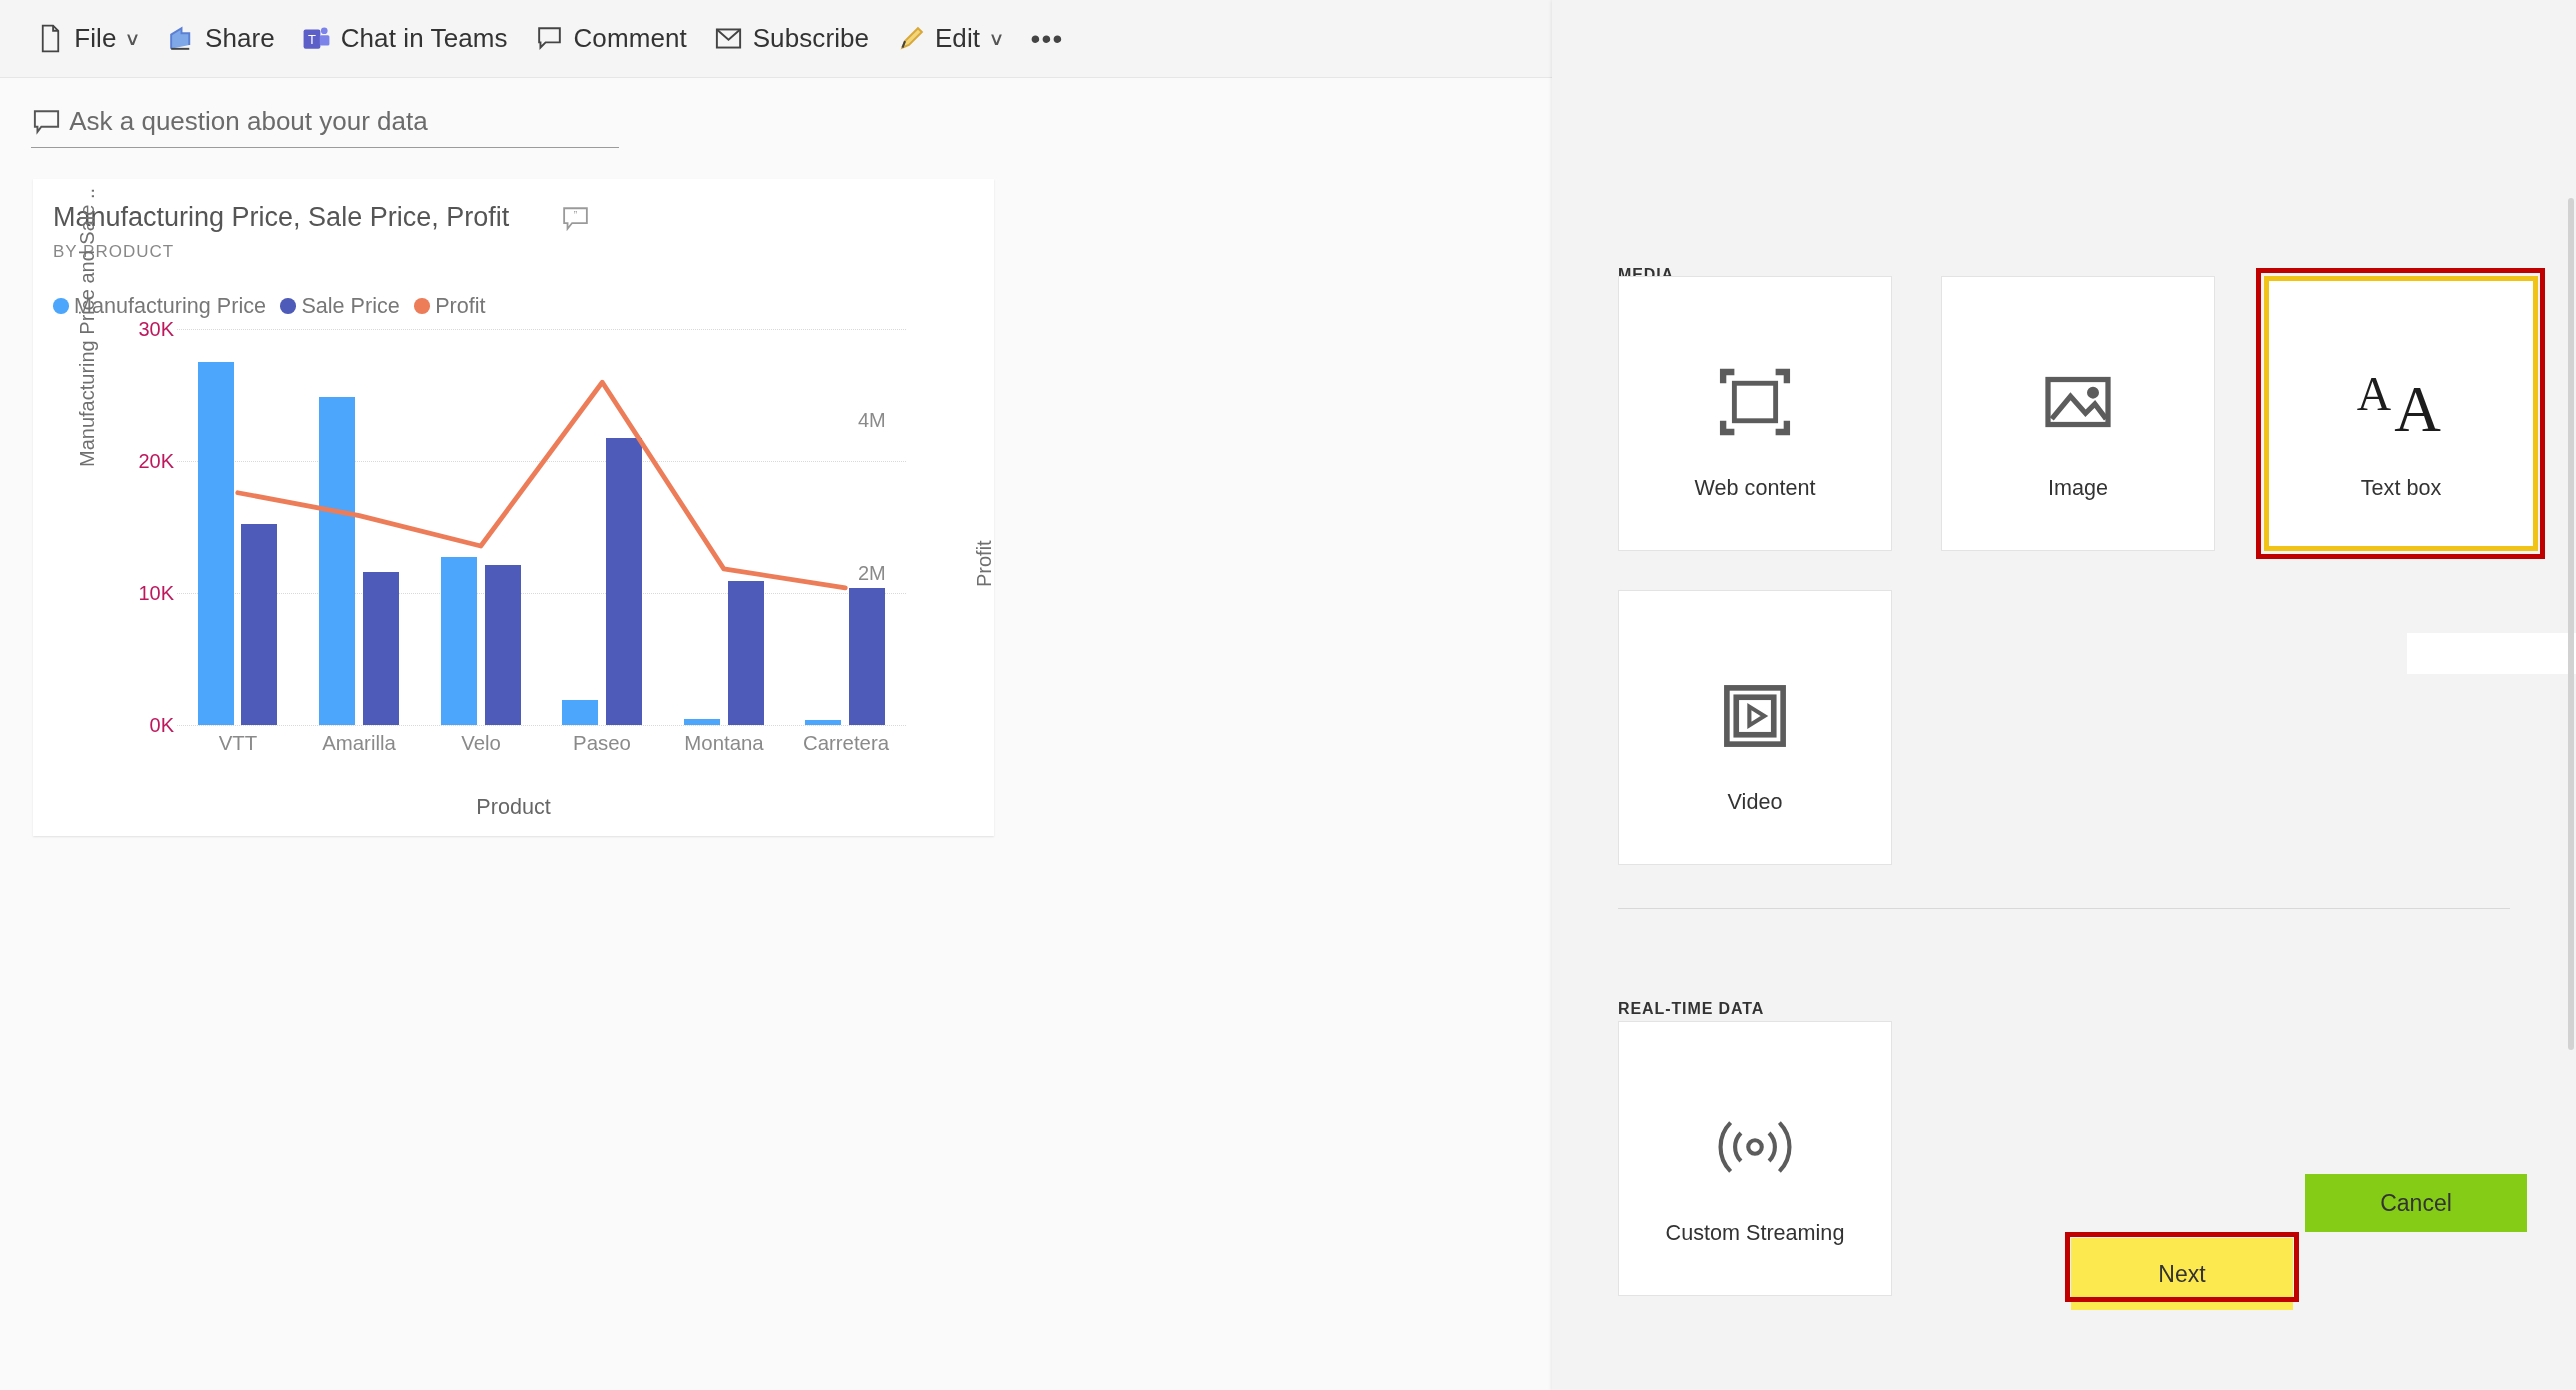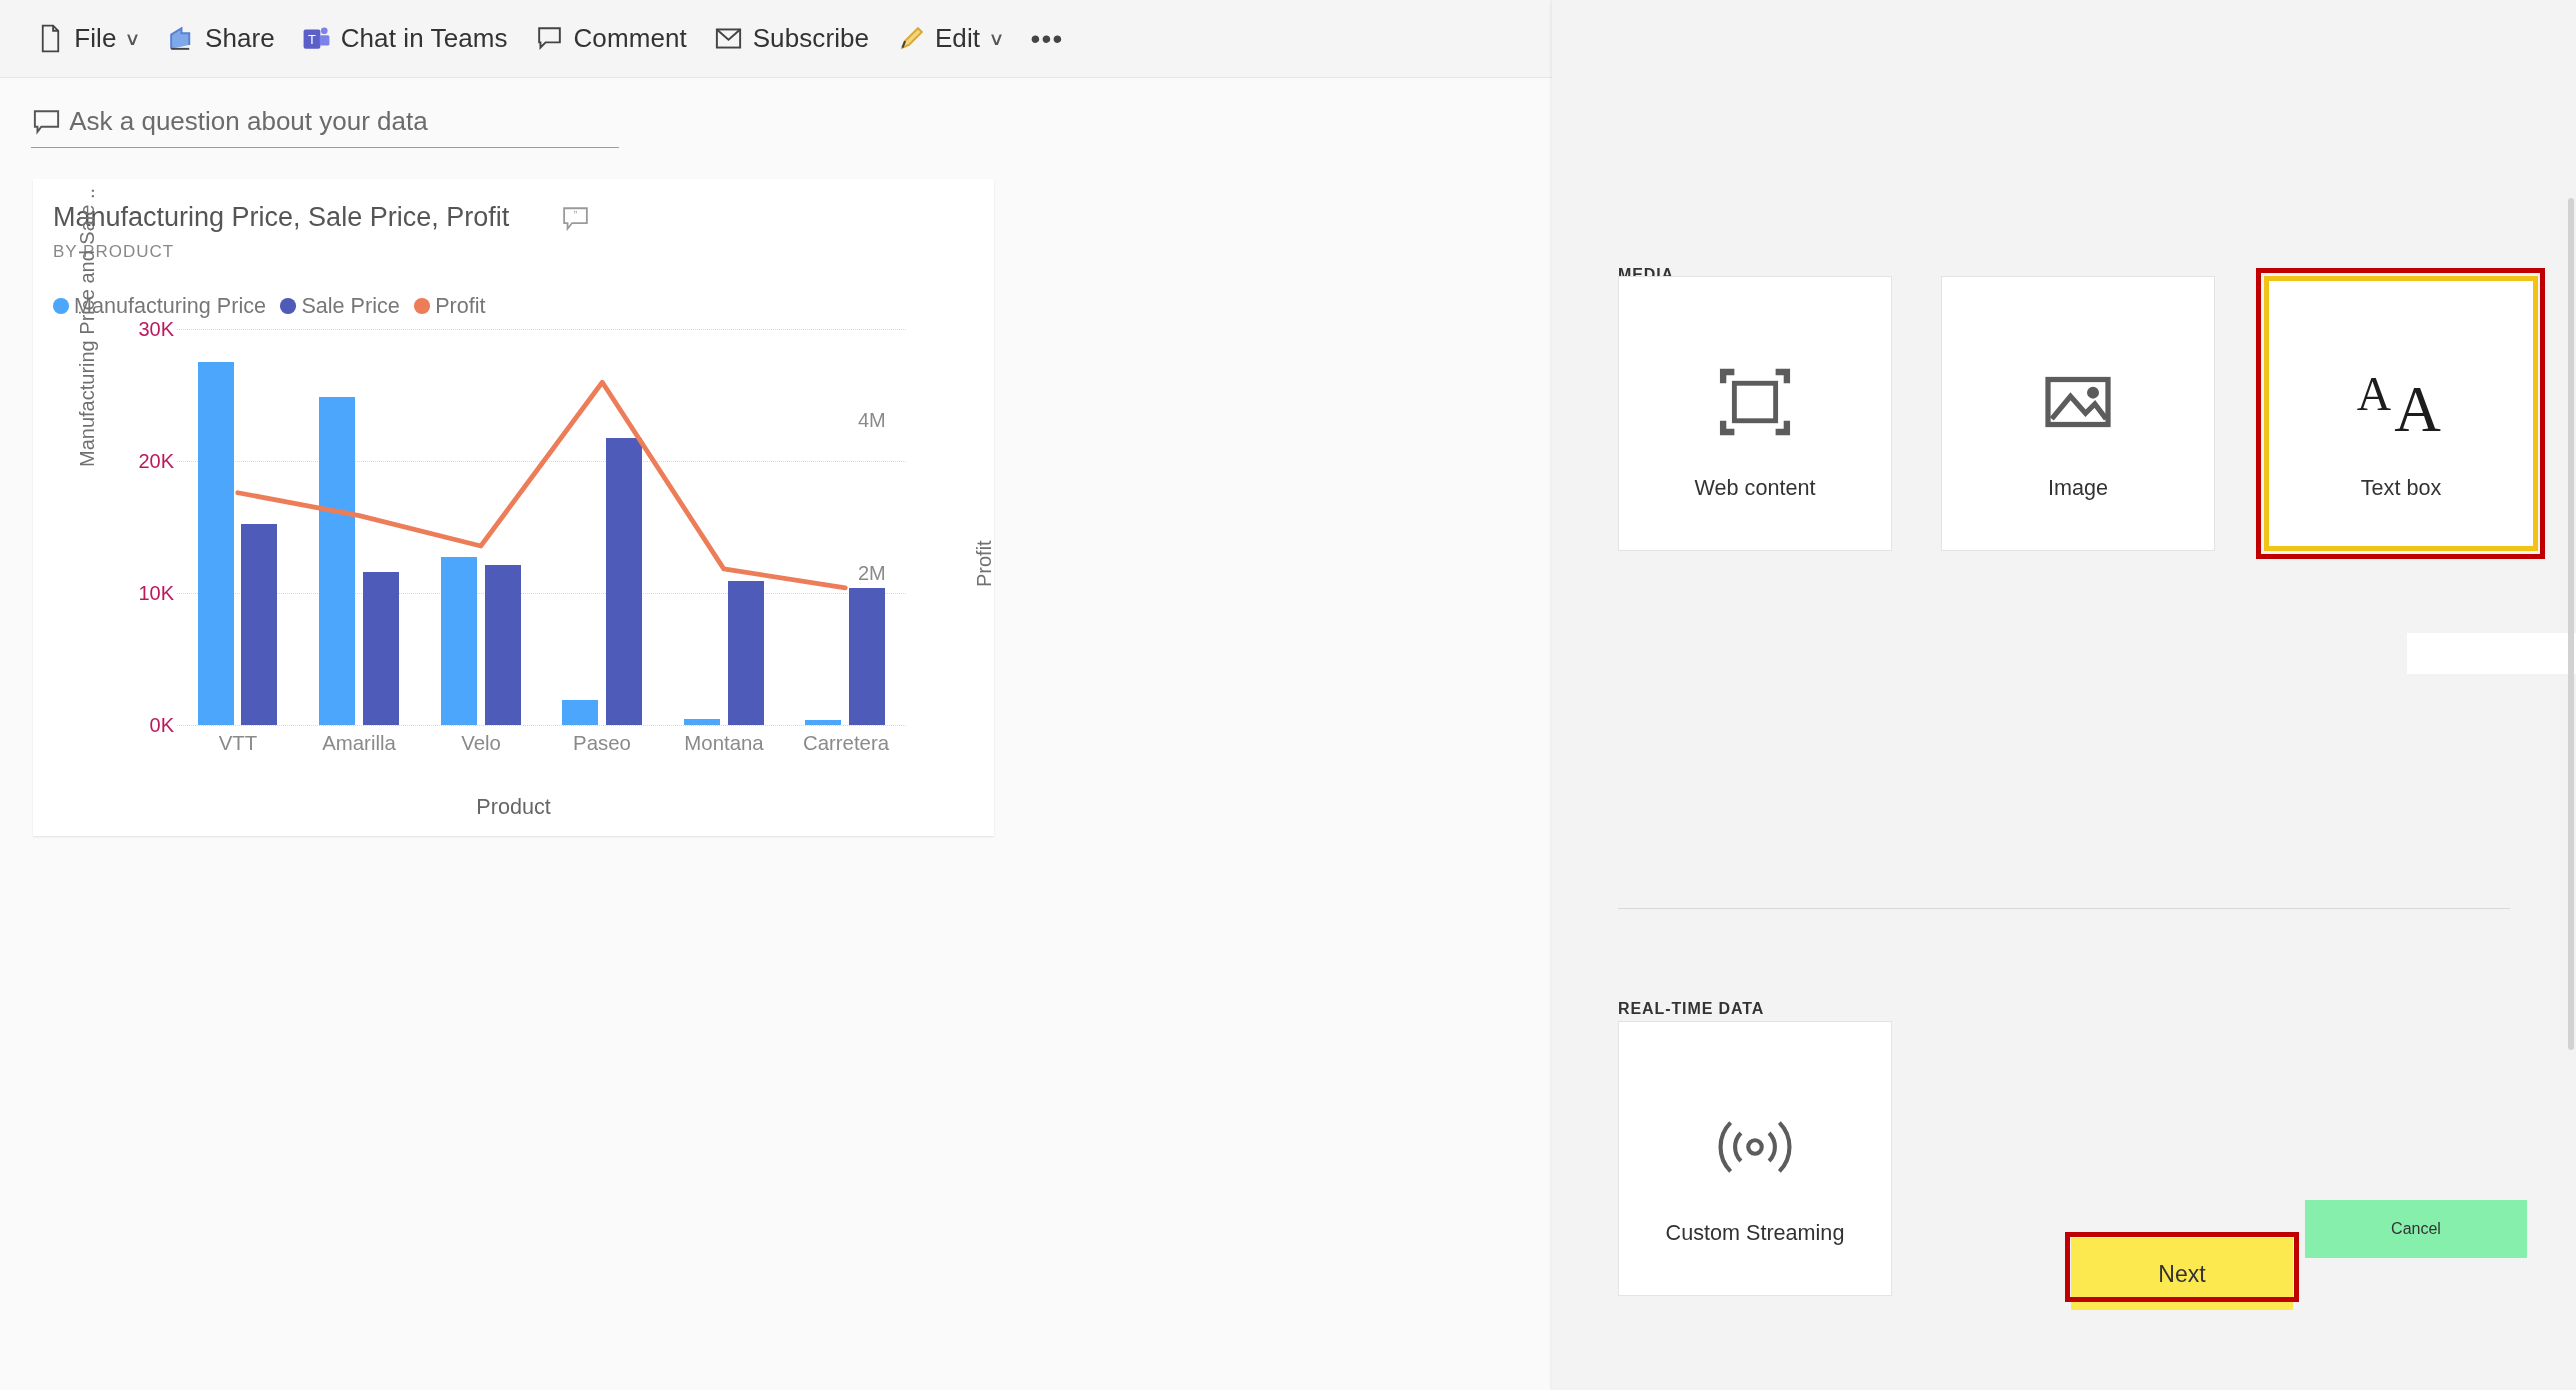--- a/index.html
+++ b/index.html
@@ -193,24 +193,24 @@
     position:absolute;left:2071px;top:1238px;width:222px;height:72px;
     background:#fce84f;color:#333333;
     display:flex;align-items:center;justify-content:center;
     font-size:23px;cursor:pointer;
   }
   #btn-next-ring{
     position:absolute;left:2065px;top:1232px;width:234px;height:70px;
     border:5.4px solid #c00000;box-sizing:border-box;pointer-events:none;
   }
   #btn-cancel{
-    position:absolute;left:2305px;top:1200px;width:222px;height:58px;
-    background:#86efac;color:#333333;
+    position:absolute;left:2305px;top:1174px;width:222px;height:58px;
+    background:#84cc16;color:#333333;
     display:flex;align-items:center;justify-content:center;
-    font-size:16px;cursor:pointer;
+    font-size:23px;cursor:pointer;
   }
 
   
   #panel-scrollbar{
     position:absolute;left:2568px;top:198px;width:6px;height:852px;
     background:#d2d2d2;border-radius:3px;cursor:pointer;
   }
 </style>
 </head>
 <body>
@@ -402,20 +402,30 @@
       <svg width="102" height="84" viewBox="0 0 60 46" fill="#1d1d1d">
         <text x="4" y="28" font-size="28" font-family="Liberation Serif, serif">A</text>
         <text x="26" y="40" font-size="38" font-family="Liberation Serif, serif">A</text>
       </svg>
     </div>
     <div class="tile-label">Text box</div>
   </div>
   <div class="sel-outer" style="left:704px;top:268px;width:289px;height:291px;"></div>
   <div class="sel-inner" style="left:712px;top:276px;width:274px;height:275px;"></div>
 
+  <div class="tile" id="tile-video">
+    <div class="tile-icon">
+      <svg width="90" height="90" viewBox="0 0 48 48" fill="none" stroke="#5c5c5c" stroke-width="3">
+        <rect x="9" y="9" width="30" height="30"></rect>
+        <rect x="14" y="14" width="20" height="20"></rect>
+        <path d="M21 19l8 5-8 5z" stroke-width="2.2"></path>
+      </svg>
+    </div>
+    <div class="tile-label">Video</div>
+  </div>
 
   <div id="blank-box"></div>
 
   <div id="divider"></div>
 
   <div class="sec-head" id="sec-rt">REAL-TIME DATA</div>
 
   <div class="tile" id="tile-stream">
     <div class="tile-icon">
       <svg width="90" height="90" viewBox="0 0 48 48" fill="none" stroke="#5c5c5c" stroke-width="2.2">

